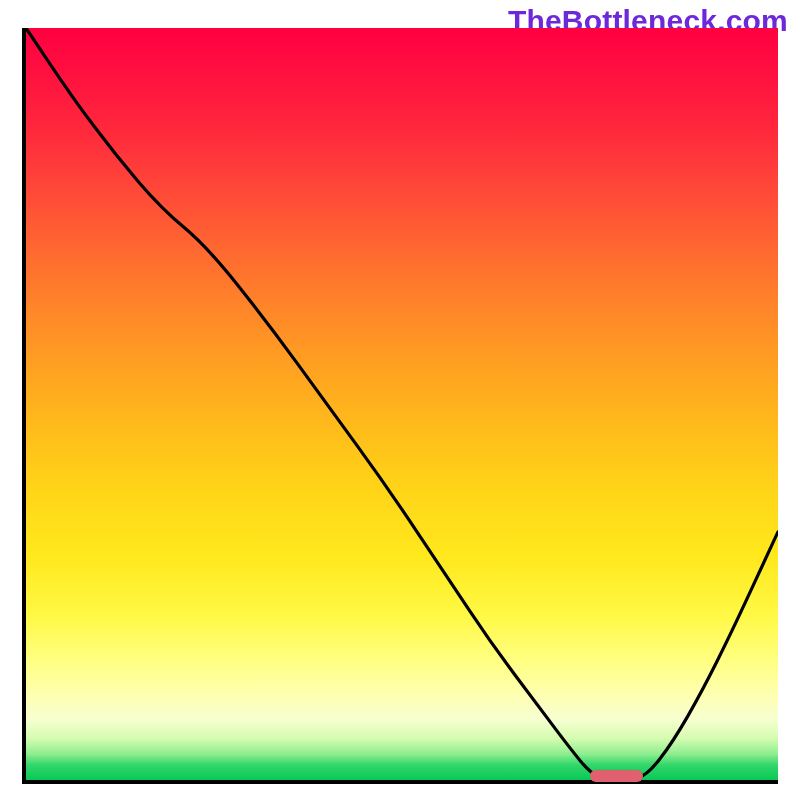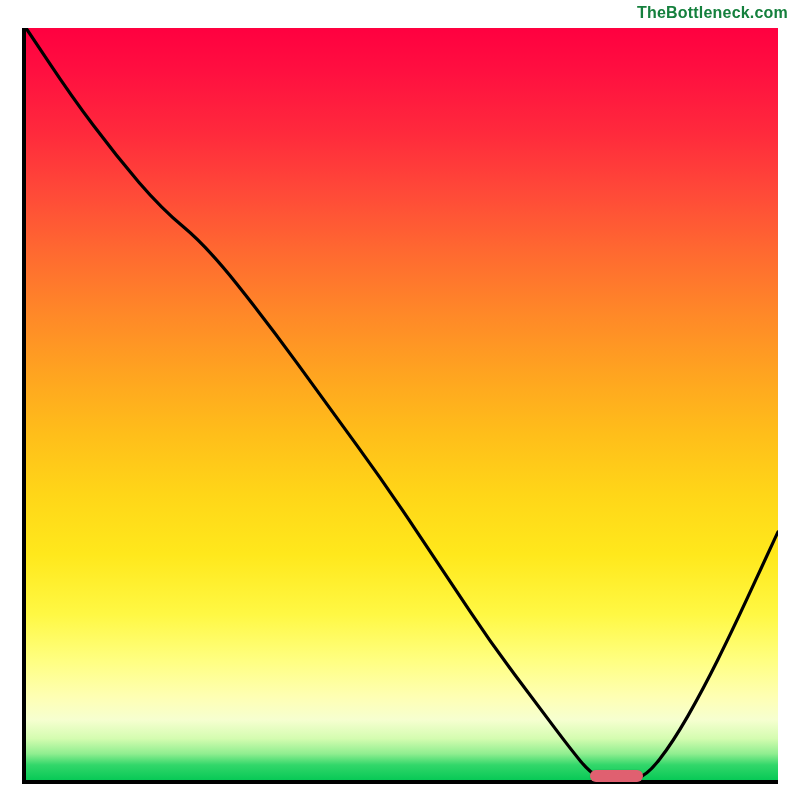--- a/index.html
+++ b/index.html
@@ -13,23 +13,23 @@
   }
   .chart-wrap {
     position: relative;
     width: 800px;
     height: 800px;
   }
   .watermark {
     position: absolute;
     top: 4px;
     right: 12px;
-    font-size: 16px;
+    font-size: 30px;
     font-weight: 600;
-    color: #15803d;
+    color: #6d28d9;
     letter-spacing: 0.2px;
   }
   .plot-frame {
     position: absolute;
     left: 22px;
     top: 28px;
     width: 756px;
     height: 756px;
     border-left: 4px solid #000;
     border-bottom: 4px solid #000;

